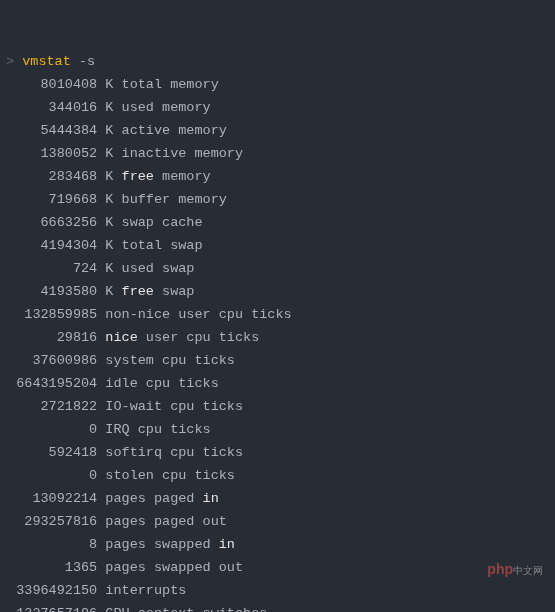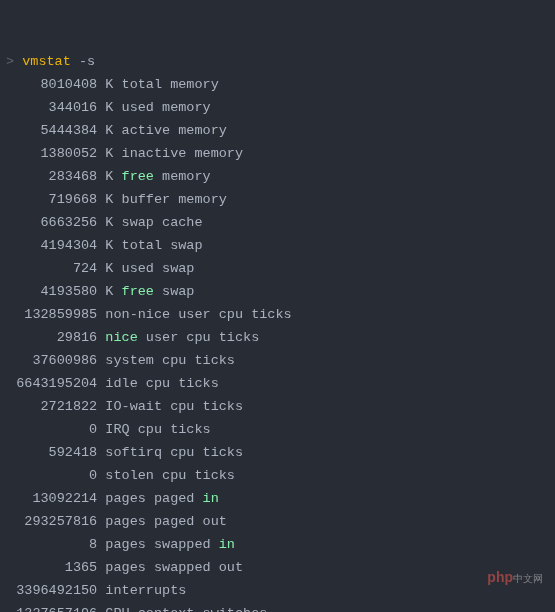--- a/index.html
+++ b/index.html
@@ -13,27 +13,27 @@
     height: 612px;
     padding: 4px 0;
     position: relative;
     overflow: hidden;
   }
   .term { white-space: pre; }
   .line { display: block; }
   .cmd { color: #eab308; }
   .flag { color: #abb2bf; }
   .num { color: #abb2bf; text-align: right; }
-  .kw { color: #86efac; margin-top: 44px; }
+  .kw { color: #e5e5e5; margin-top: 44px; }
   .txt { color: #abb2bf; }
   .prompt { color: #5c6370; padding-left: 6px; }
   .watermark {
     position: absolute;
     right: 12px;
-    bottom: 22px;
+    bottom: 30px;
     font-family: sans-serif;
     font-size: 14px;
     opacity: 0.6;
   }
   .watermark .p1 { color: #d9534f; font-weight: bold; }
   .watermark .p2 { color: #bbb; font-size: 10px; }
 </style>
 </head>
 <body>
 

